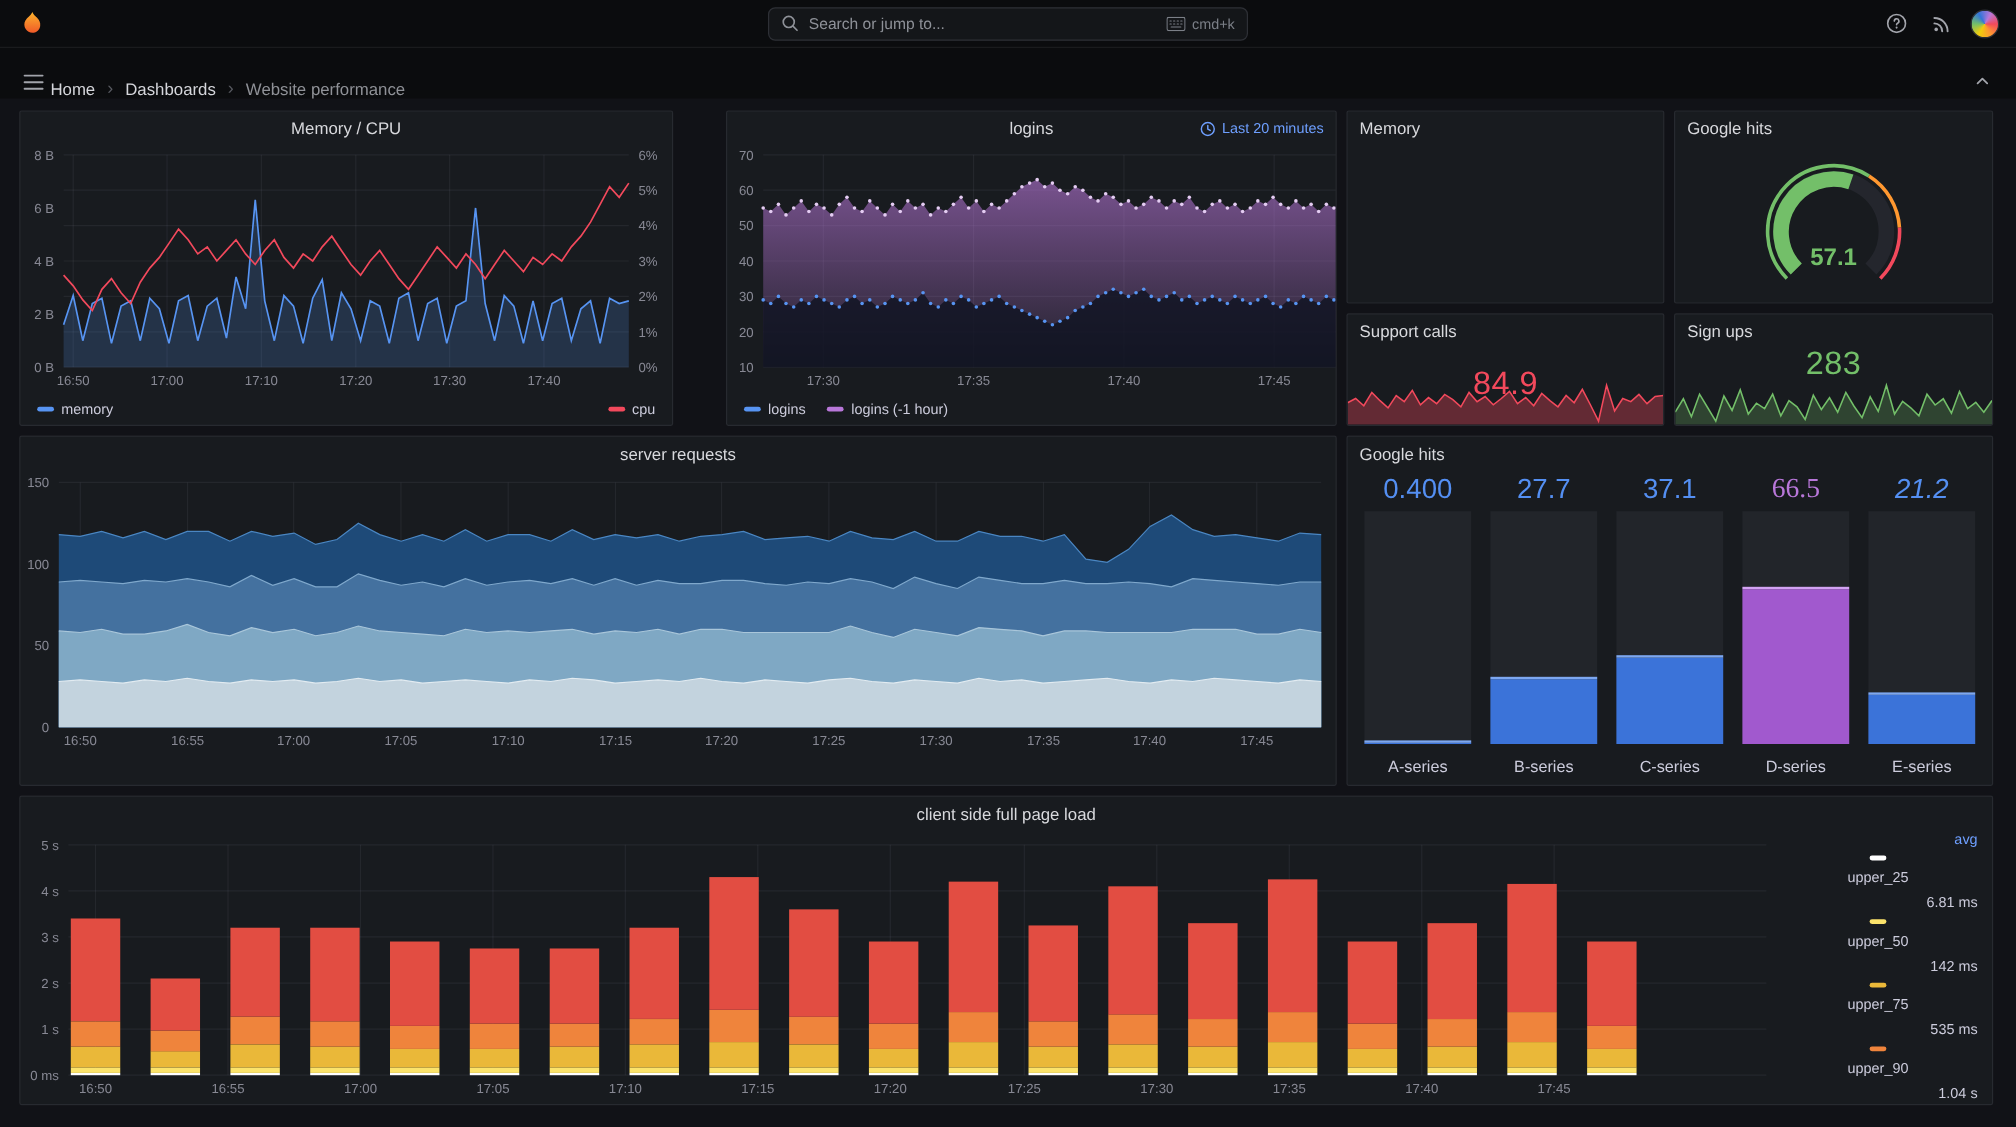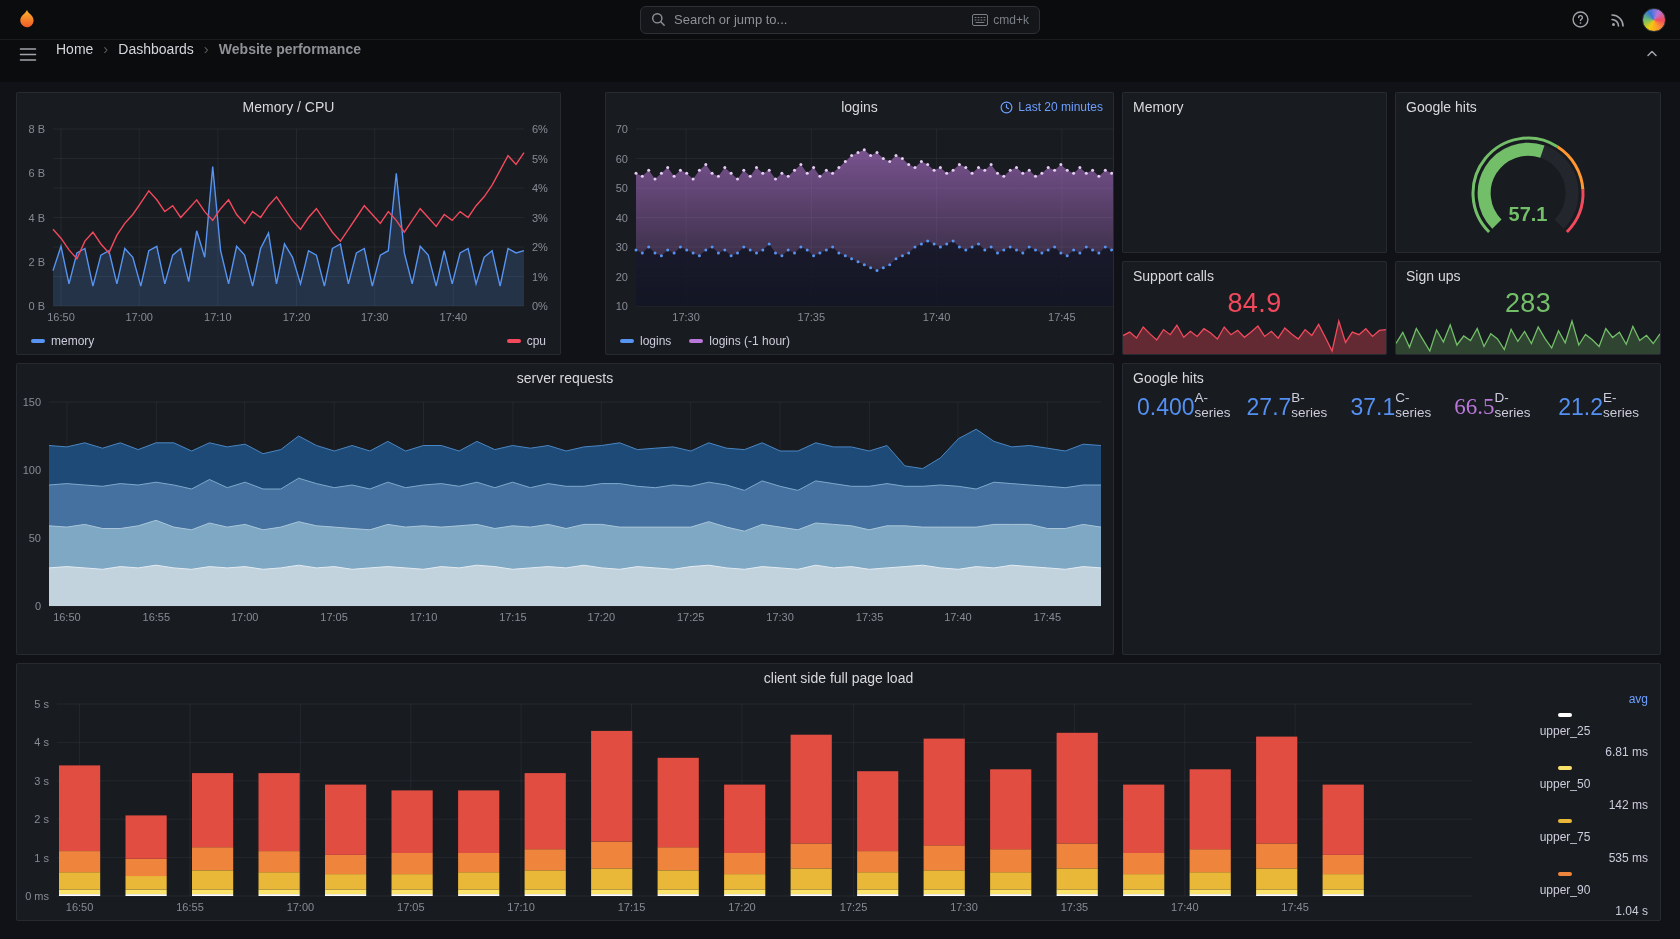--- a/index.html
+++ b/index.html
@@ -18,25 +18,25 @@
   .searchbox input { flex:1; background:transparent; border:none; outline:none; color:#b6b8c0; font-size:13px;
                      font-family:"Liberation Sans",sans-serif; }
   .searchbox input::placeholder { color:#8e9198; }
   .kbd { display:flex; align-items:center; gap:5px; color:#7b7f87; font-size:12px; white-space:nowrap; }
   .nav-right { margin-left:auto; display:flex; align-items:center; gap:10px; }
   .iconbtn { width:28px; height:28px; display:flex; align-items:center; justify-content:center;
              color:#a2a4ab; cursor:pointer; border-radius:4px; }
   .avatar { width:24px; height:24px; border-radius:50%; cursor:pointer; border:1px solid #2e3036;
             background:conic-gradient(from 210deg,#f2cc0c,#73bf69,#3274d9,#b877d9,#f2495c,#ff9830,#f2cc0c); }
 
-  .crumbbar { height:42px; background:#0b0c0e; display:flex; align-items:flex-start; padding:0 14px; gap:14px; }
+  .crumbbar { height:42px; background:#0b0c0e; display:flex; align-items:flex-end; padding:0 14px; }
   .breadcrumb { display:flex; align-items:center; gap:10px; font-size:14px; }
   .breadcrumb a { color:#d5d6db; text-decoration:none; cursor:pointer; }
   .breadcrumb .sep { color:#585a61; font-size:15px; }
-  .breadcrumb .current { color:#8f9197;font-weight:bold; }
+  .breadcrumb .current { color:#8f9197; }
   .crumb-right { margin-left:auto; }
 
   
   .dash { display:grid; grid-template-columns:545px 545px 265px 266px;
           grid-template-rows:161px 94px 292px 258px; gap:8px; padding:10px 16px 0 16px; }
   .panel { background:#181b1f; border:1px solid rgba(204,204,220,0.09); border-radius:2px;
            display:flex; flex-direction:column; overflow:hidden; position:relative; }
   .p-memcpu { grid-column:1; grid-row:1/3; }
   .p-logins { grid-column:2; grid-row:1/3;margin-left:36px; }
   .p-gauge1 { grid-column:3; grid-row:1; }
@@ -60,21 +60,21 @@
   .litem { display:flex; align-items:center; gap:6px; cursor:pointer; }
   .lsw { width:14px; height:4px; border-radius:2px; }
 
   .gauge-holder { flex:1; position:relative; }
 
   .stat-value { position:absolute; left:0; right:0; top:26px; text-align:center;
                 font-size:27px; font-weight:500; letter-spacing:.4px; }
   .spark { position:absolute; left:0; right:0; bottom:0; height:36px; }
 
   .bargauge { flex:1; display:flex; gap:16px; padding:2px 14px 8px 14px; }
-  .bg-item { flex:1; display:flex; flex-direction:row; }
+  .bg-item { flex:1; display:flex; flex-direction:column; }
   .bg-val { height:32px; text-align:center; font-size:23px; font-weight:500; }
   .bg-track { flex:1; background:#22252a; position:relative; }
   .bg-fill { position:absolute; bottom:0; left:0; right:0; }
   .bg-cap { position:absolute; left:0; right:0; height:2px; }
   .bg-label { height:26px; display:flex; align-items:flex-end; justify-content:center;
               font-size:13.5px; color:#ccccdc; }
 
   .client-body { flex:1; display:flex; }
   #plot-client { flex:1; position:relative; }
   .tlegend { flex:0 0 178px; display:flex; flex-direction:column; justify-content:center;
@@ -444,21 +444,21 @@
           <path d="M100.9 103.2A44 44 0 0 1 146.4 30.6" stroke="#73bf69" stroke-width="13" fill="none"></path>
           <text x="132" y="100.12" text-anchor="middle" fill="#73bf69" font-size="20" font-weight="600">57.1</text>
         </svg>
       </div>
   </section>
 
   <section class="panel p-stat1">
     <div class="phead">
         <h2>Support calls</h2>
       </div>
-    <div class="stat-value" id="stat-support" style="color: rgb(242, 73, 92);">84.9</div>
+    <div class="stat-value" id="stat-support" style="color: rgb(242, 73, 92); margin-top: 16px;">84.9</div>
     <div class="spark" id="spark-support">
         <svg width="263" height="36">
           <path d="M0.0,17.6L6.7,14.1L13.5,20.1L20.2,9.0L27.0,15.9L33.7,21.9L40.5,11.6L47.2,16.7L53.9,7.3L60.7,19.3L67.4,13.3L74.2,18.4L80.9,10.7L87.7,15.0L94.4,21.0L101.2,9.0L107.9,16.7L114.6,12.4L121.4,19.3L128.1,14.1L134.9,8.1L141.6,18.4L148.4,13.3L155.1,20.1L161.8,9.9L168.6,15.9L175.3,21.0L182.1,11.6L188.8,17.6L195.6,6.4L202.3,19.3L209.1,33.0L215.8,3.0L222.5,24.4L229.3,14.1L236.0,16.7L242.8,10.7L249.5,18.4L256.3,12.4L263.0,11.6L263,36L0,36Z" fill="rgba(242,73,92,0.35)"></path>
           <path d="M0.0,17.6L6.7,14.1L13.5,20.1L20.2,9.0L27.0,15.9L33.7,21.9L40.5,11.6L47.2,16.7L53.9,7.3L60.7,19.3L67.4,13.3L74.2,18.4L80.9,10.7L87.7,15.0L94.4,21.0L101.2,9.0L107.9,16.7L114.6,12.4L121.4,19.3L128.1,14.1L134.9,8.1L141.6,18.4L148.4,13.3L155.1,20.1L161.8,9.9L168.6,15.9L175.3,21.0L182.1,11.6L188.8,17.6L195.6,6.4L202.3,19.3L209.1,33.0L215.8,3.0L222.5,24.4L229.3,14.1L236.0,16.7L242.8,10.7L249.5,18.4L256.3,12.4L263.0,11.6" stroke="#f2495c" stroke-width="1.3" fill="none"></path>
         </svg>
       </div>
   </section>
 
   <section class="panel p-stat2">
     <div class="phead">
@@ -554,21 +554,21 @@
         </div>
         <div class="bg-item">
           <div class="bg-val" style="color: rgb(184, 119, 217); font-family: Liberation Serif, serif;">66.5</div>
           <div class="bg-track">
             <div class="bg-fill" style="background: rgb(161, 89, 206); height: 66.5%;"></div>
             <div class="bg-cap" style="background: rgb(210, 162, 242); bottom: 66.5%;"></div>
           </div>
           <div class="bg-label">D-series</div>
         </div>
         <div class="bg-item">
-          <div class="bg-val" style="color: rgb(84, 143, 242);">21.2</div>
+          <div class="bg-val" style="color: rgb(84, 143, 242); font-style: italic;">21.2</div>
           <div class="bg-track">
             <div class="bg-fill" style="background: rgb(59, 115, 217); height: 21.2%;"></div>
             <div class="bg-cap" style="background: rgb(125, 167, 240); bottom: 21.2%;"></div>
           </div>
           <div class="bg-label">E-series</div>
         </div>
       </div>
   </section>
 
   <section class="panel p-client">

